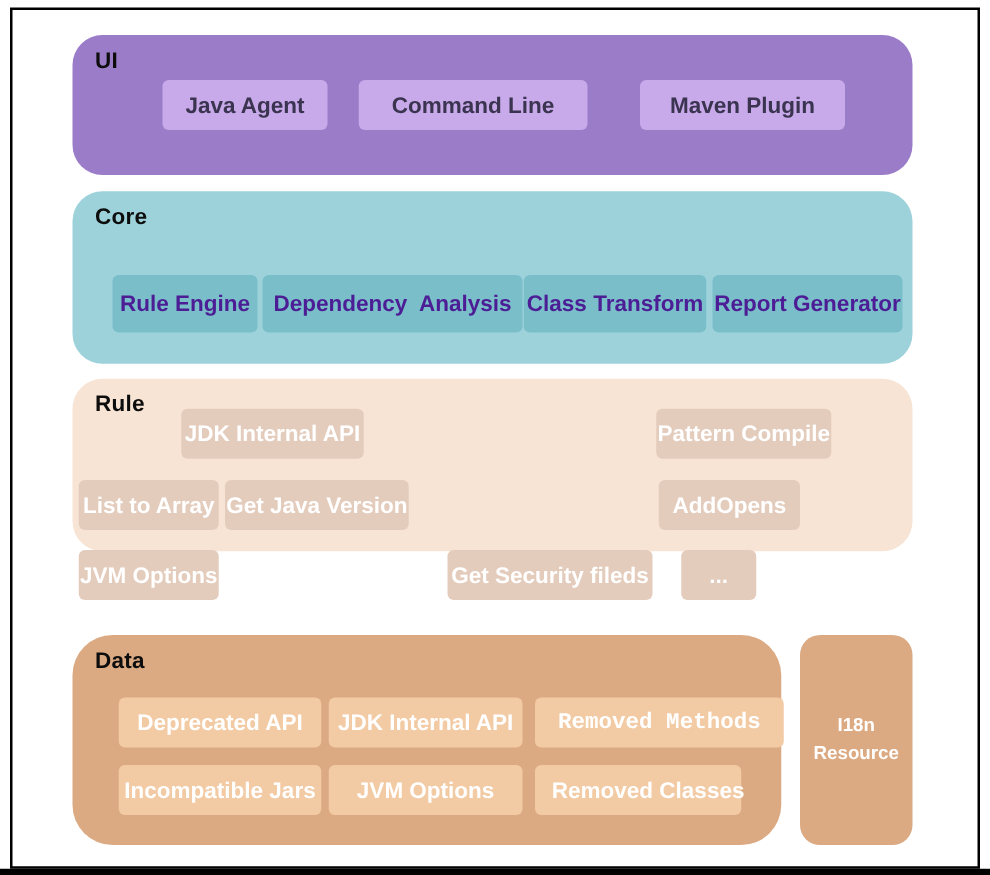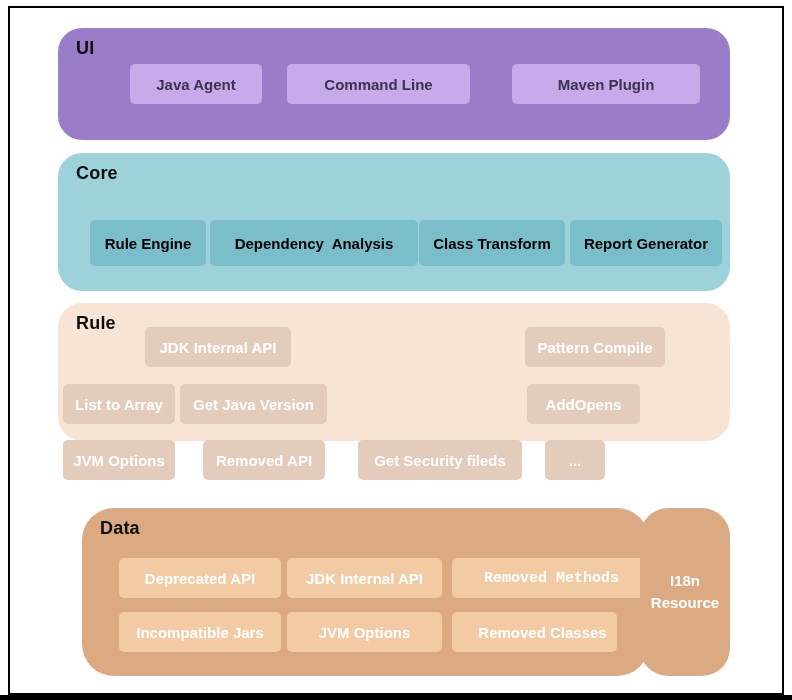--- a/index.html
+++ b/index.html
@@ -8,56 +8,56 @@
 
   .canvas { position:relative; width:792px; height:700px; background:#ffffff; overflow:hidden; }
 
   .frame { position:absolute; left:8px; top:6px; width:776px; height:689px; border:2px solid #000; background:transparent; }
   .bottom-bar { position:absolute; left:0; top:695px; width:792px; height:5px; background:#000; }
 
   .layer { position:absolute; border-radius:24px; }
   .layer-label { position:absolute; left:18px; top:10px; font-size:18px; font-weight:bold; color:#0d0d0d; letter-spacing:.2px; }
 
   .box { position:absolute; display:flex; align-items:center; justify-content:center;
-         font-weight:bold; font-size:15px; border-radius:5px; white-space:pre; text-align:center; }
+         font-weight:bold; font-size:18px; border-radius:5px; white-space:pre; text-align:center; }
 
   
   .ui-layer   { left:58px; top:28px;  width:672px; height:112px; background:var(--ui-layer,#9b7cc9);padding-left:20px; }
   .ui-box     { top:36px; height:40px; background:var(--ui-item,#c8a9e9); color:#3a3450; }
 
   
   .core-layer { left:58px; top:153px; width:672px; height:138px; background:var(--core-layer,#9dd2db); }
-  .core-box   { top:67px; height:46px; background:var(--core-item,#79bec9); color:#000000; }
+  .core-box   { top:67px; height:46px; background:var(--core-item,#79bec9); color:#4c1d95; }
 
   
   .rule-layer { left:58px; top:303px; width:672px; height:138px; background:var(--rule-layer,#f7e4d4); }
   .rule-box   { height:40px; background:var(--rule-item,#e4ccbd); color:#ffffff; }
 
   
-  .data-layer { left:58px; top:508px; width:567px; height:168px; background:var(--data-layer,#dcaa82); border-radius:32px;margin-left:24px; }
+  .data-layer { left:58px; top:508px; width:567px; height:168px; background:var(--data-layer,#dcaa82); border-radius:32px; }
   .data-box   { height:40px; background:var(--data-item,#f2cba5); color:#ffffff; }
 
   
   .i18n-box { position:absolute; left:640px; top:508px; width:90px; height:168px;
-              background:var(--data-layer,#dcaa82); border-radius:28px;
+              background:var(--data-layer,#dcaa82); border-radius:16px;
               display:flex; flex-direction:column; align-items:center; justify-content:center;
               color:#ffffff; font-weight:bold; font-size:15px; line-height:1.45; }
 </style>
 </head>
 <body>
 
 <div class="canvas">
 
   <div class="frame"></div>
 
   <section class="layer ui-layer">
     <div class="layer-label">UI</div>
     <div class="box ui-box" style="left:72px;width:132px;">Java Agent</div>
     <div class="box ui-box" style="left:229px;width:183px;">Command Line</div>
-    <div class="box ui-box" style="left:454px;width:188px;">Maven Plugin</div>
+    <div class="box ui-box" style="left:454px;width:164px;">Maven Plugin</div>
   </section>
 
   <section class="layer core-layer">
     <div class="layer-label">Core</div>
     <div class="box core-box" style="left:32px;width:116px;">Rule Engine</div>
     <div class="box core-box" style="left:152px;width:208px;">Dependency  Analysis</div>
     <div class="box core-box" style="left:361px;width:146px;">Class Transform</div>
     <div class="box core-box" style="left:512px;width:152px;">Report Generator</div>
   </section>
 
@@ -65,21 +65,20 @@
     <div class="layer-label">Rule</div>
 
     <div class="box rule-box" style="left:87px;top:24px;width:146px;">JDK Internal API</div>
     <div class="box rule-box" style="left:467px;top:24px;width:140px;">Pattern Compile</div>
 
     <div class="box rule-box" style="left:5px;top:81px;width:112px;">List to Array</div>
     <div class="box rule-box" style="left:122px;top:81px;width:147px;">Get Java Version</div>
     <div class="box rule-box" style="left:469px;top:81px;width:113px;">AddOpens</div>
 
     <div class="box rule-box" style="left:5px;top:137px;width:112px;">JVM Options</div>
-    <div class="box rule-box" style="left:145px;top:137px;width:122px;">Removed API</div>
     <div class="box rule-box" style="left:300px;top:137px;width:164px;">Get Security fileds</div>
     <div class="box rule-box" style="left:487px;top:137px;width:60px;">...</div>
   </section>
 
   <section class="layer data-layer">
     <div class="layer-label">Data</div>
 
     <div class="box data-box" style="left:37px;top:50px;width:162px;">Deprecated API</div>
     <div class="box data-box" style="left:205px;top:50px;width:155px;">JDK Internal API</div>
     <div class="box data-box" style="left:370px;top:50px;width:199px;font-family:Liberation Mono, monospace;">Removed Methods</div>

